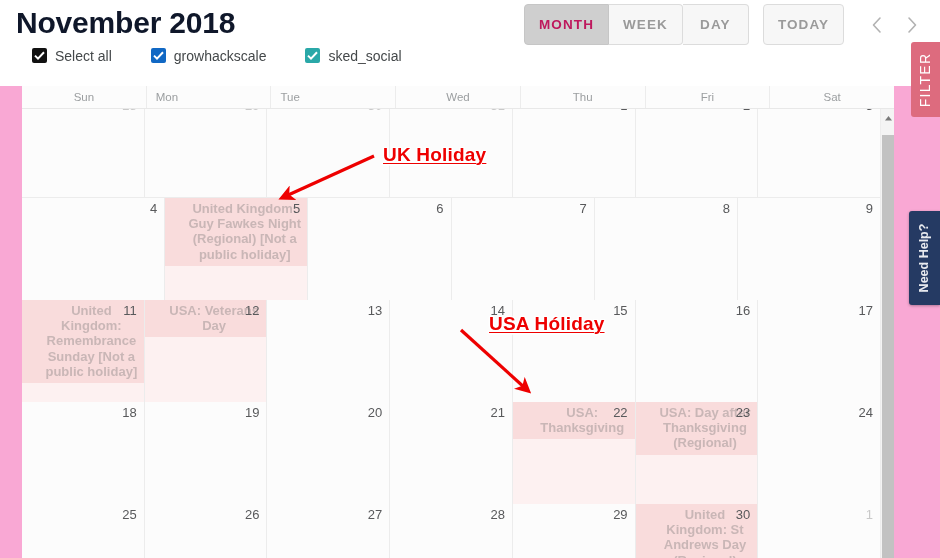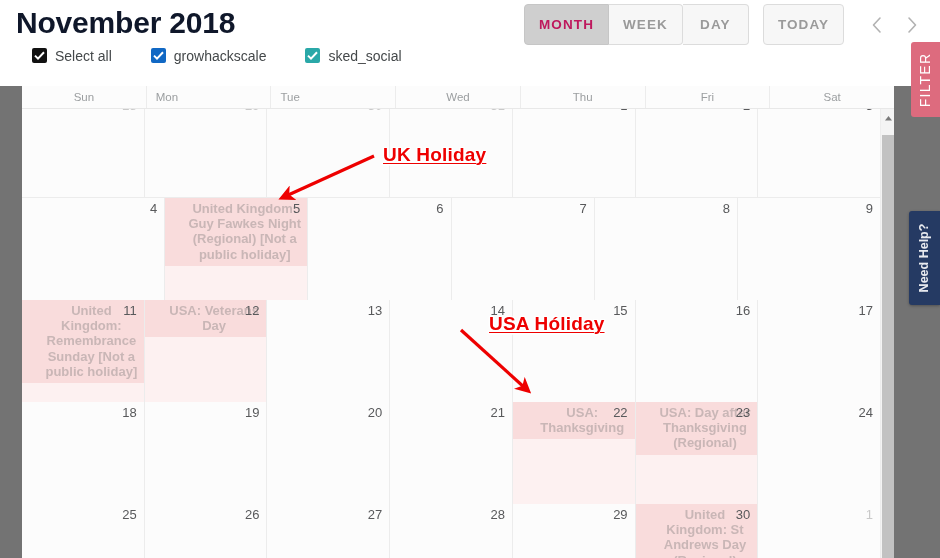--- a/index.html
+++ b/index.html
@@ -49,21 +49,21 @@
   .cbitem { display:flex; align-items:flex-start; margin-right:23px;margin-left:16px; }
   .cbbox {
     width:15px; height:15px; border-radius:2px;
     display:flex; align-items:center; justify-content:center;
     flex:0 0 auto;
   }
   .cbbox svg { display:block; }
   .cblabel { margin-left:8px; font-size:14px; color:#44484a; white-space:nowrap; }
 
   
-  .calwrap { position:absolute; left:0; top:86px; width:940px; height:472px; background:#737373; }
+  .calwrap { position:absolute; left:0; top:86px; width:940px; height:472px; background:#f9a8d4; }
 
   .dowrow {
     position:absolute; left:22px; top:0; width:872px; height:23px;
     background:#fcfcfc; border-bottom:1px solid #e8e8e8;
     display:flex;
   }
   .dow {
     flex:1 1 0; height:22px; position:relative;
     border-left:1px solid #ececec;
     font-size:11.5px; color:#9b9ea0; font-weight:400;

